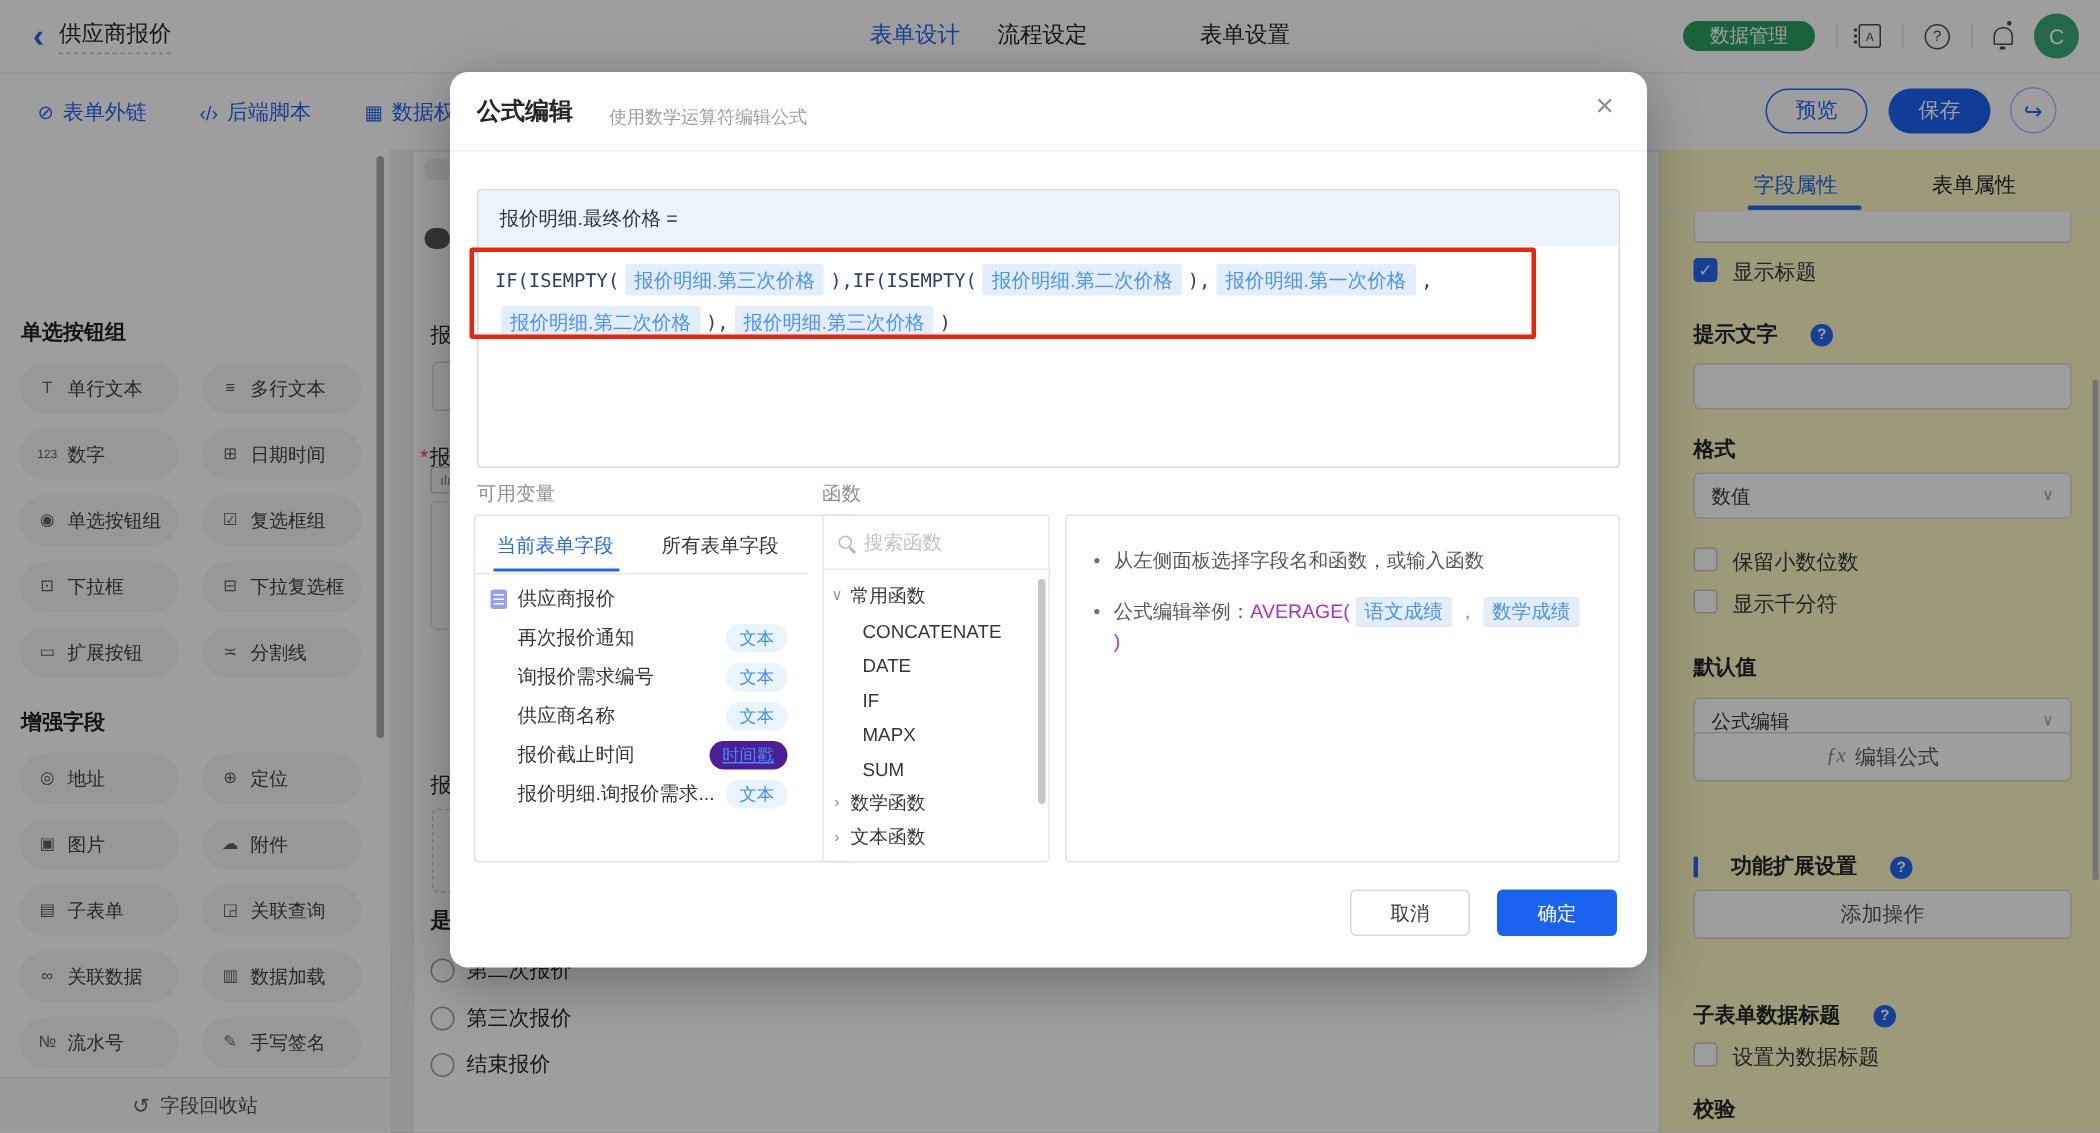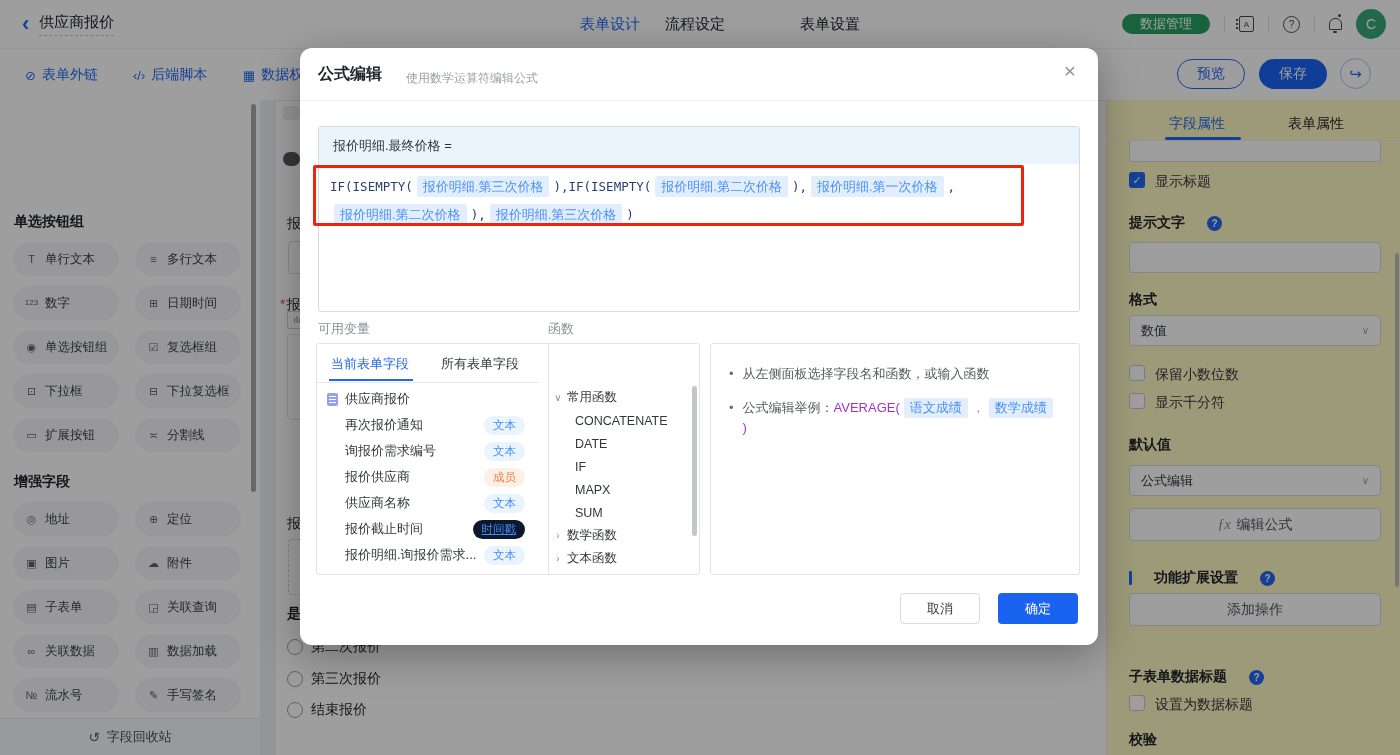--- a/index.html
+++ b/index.html
@@ -98,21 +98,21 @@
   .vtab-underline{position:absolute;left:12px;top:35px;width:84px;height:2px;background:var(--blue);}
   .vpanel-div{position:absolute;left:0;top:38px;width:222px;height:1px;background:#e9eaec;}
   .var-list{position:absolute;left:0;top:42px;width:222px;bottom:0;overflow:hidden;}
   .vrow{height:26px;display:flex;align-items:center;padding:0 14px 0 28px;cursor:pointer;}
   .vrow.root{padding-left:10px;gap:7px;}
   .vname{font-size:13px;color:#33373d;white-space:nowrap;overflow:hidden;text-overflow:ellipsis;}
   .doc{width:11px;height:13px;background:#93a0f4;border-radius:2px;position:relative;flex:none;}
   .doc::after{content:"";position:absolute;left:2px;top:3px;width:7px;height:1px;background:#fff;box-shadow:0 3px 0 #fff,0 6px 0 #fff;}
   .tpill{margin-left:auto;font-size:11.5px;padding:2px 9px;border-radius:11px;flex:none;}
   .tpill.blue{color:#3e8cf8;background:#e9f4fe;}
-  .tpill.ts{color:#3e8cf8;background:#0f172a;text-decoration:underline;}
+  .tpill.ts{color:#3e8cf8;background:#4c1d95;text-decoration:underline;}
   .tpill.orange{color:#f57d3e;background:#fdf0e7;}
   .v-scroll{position:absolute;right:2px;top:44px;width:5px;height:146px;border-radius:3px;background:#c4c6c9;}
 
   .fsearch{position:absolute;left:0;top:0;width:152px;height:36px;border-bottom:1px solid #e9eaec;display:flex;align-items:center;padding:0 10px;gap:8px;}
   .mag{width:9px;height:9px;border:1.5px solid #b4b8bf;border-radius:50%;position:relative;flex:none;}
   .mag::after{content:"";position:absolute;width:5px;height:1.5px;background:#b4b8bf;transform:rotate(45deg);right:-4px;bottom:-2px;}
   .fsearch input{border:none;outline:none;width:100px;font-size:13px;color:#33373d;}
   .fsearch input::placeholder{color:#c0c4ca;}
   .fn-list{position:absolute;left:0;top:42px;width:152px;bottom:0;overflow:hidden;}
   .frow{height:23px;display:flex;align-items:center;font-size:12.5px;color:#33373d;cursor:pointer;}
@@ -324,21 +324,21 @@
     <div class="cb empty" style="top:265px;"></div>
     <div class="cb-label" style="top:266px;">保留小数位数</div>
     <div class="cb empty" style="top:293px;"></div>
     <div class="cb-label" style="top:294px;">显示千分符</div>
 
     <div class="rp-label" style="top:336px;">默认值</div>
     <div class="rp-select" style="top:365px;">
       <span>公式编辑</span>
       <span class="chev">∨</span>
     </div>
-    <div class="rp-btn" style="top:408px;">
+    <div class="rp-btn" style="top:388px;">
       <span class="fx">ƒx</span>
       <span>编辑公式</span>
     </div>
 
     <div class="rp-label" style="top:469px;">
       <span class="blue-bar"></span>
       <span>功能扩展设置</span>
       <span class="help-dot">?</span>
     </div>
     <div class="rp-btn" style="top:493px;">
@@ -385,40 +385,40 @@
           </div>
           <div class="vrow">
             <span class="vname">再次报价通知</span>
             <span class="tpill blue">文本</span>
           </div>
           <div class="vrow">
             <span class="vname">询报价需求编号</span>
             <span class="tpill blue">文本</span>
           </div>
           <div class="vrow">
-            <span class="vname">报价供应商</span>
-            <span class="tpill orange">成员</span>
-          </div>
-          <div class="vrow">
             <span class="vname">供应商名称</span>
             <span class="tpill blue">文本</span>
           </div>
           <div class="vrow">
             <span class="vname">报价截止时间</span>
             <span class="tpill ts">时间戳</span>
           </div>
           <div class="vrow">
             <span class="vname">报价明细.询报价需求...</span>
             <span class="tpill blue">文本</span>
           </div>
         </div>
       <div class="v-scroll"></div>
     </div>
 
     <div class="mpanel" style="left:248px;width:152px;">
+      <div class="fsearch">
+        <span class="mag"></span>
+        <input placeholder="搜索函数" style="">
+      </div>
       <div class="fn-list" id="fn-list">
           <div class="frow">
             <span class="tog">∨</span>
             <span>常用函数</span>
           </div>
           <div class="frow item">CONCATENATE</div>
           <div class="frow item">DATE</div>
           <div class="frow item">IF</div>
           <div class="frow item">MAPX</div>
           <div class="frow item">SUM</div>

